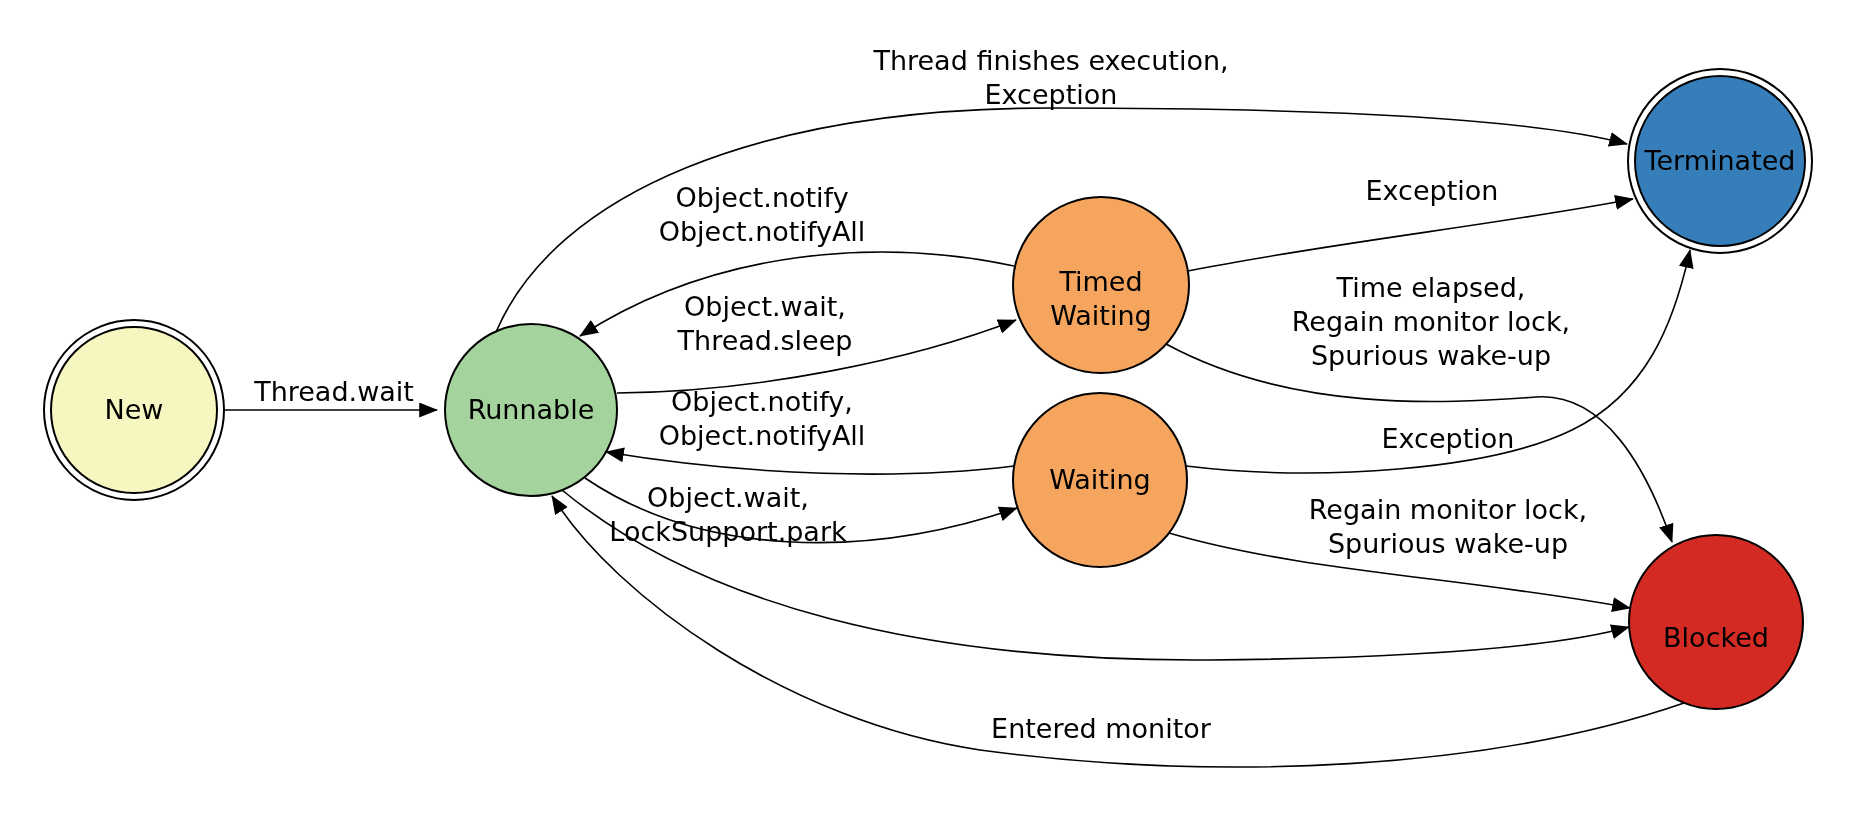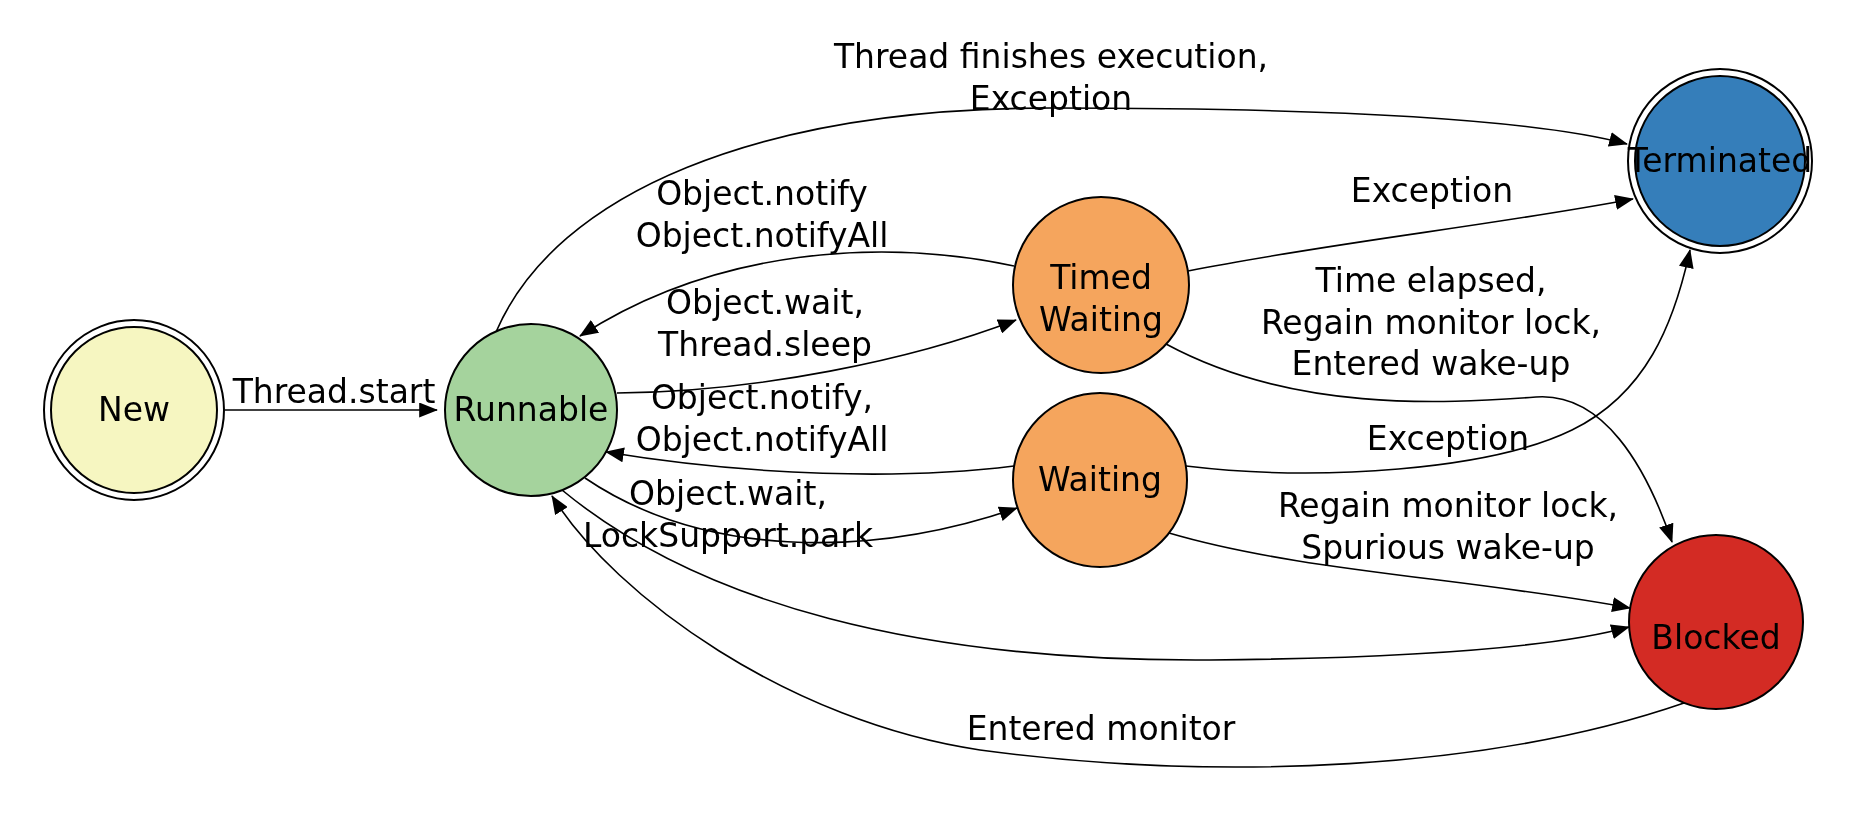--- a/index.html
+++ b/index.html
@@ -17,21 +17,21 @@
     stroke: #000000;
     stroke-width: 1.6;
   }
   .node-circle { stroke: #000000; stroke-width: 2; }
   .ring { fill: #ffffff; stroke: #000000; stroke-width: 2; }
   .lbl {
     position: absolute;
     transform: translate(-50%, -50%);
     text-align: center;
     white-space: pre-line;
-    font-size: 33px;
+    font-size: 27px;
     line-height: 1.26;
     color: #000000;
   }
 </style>
 </head>
 <body>
 
 <div class="canvas">
 
   <svg width="1852" height="816" viewBox="0 0 1852 816">
@@ -70,33 +70,33 @@
   </svg>
 
   <div class="lbl" style="left:134px;  top:410px;">New</div>
   <div class="lbl" style="left:531px;  top:410px;">Runnable</div>
   <div class="lbl" style="left:1101px; top:299px;">Timed
 Waiting</div>
   <div class="lbl" style="left:1100px; top:480px;">Waiting</div>
   <div class="lbl" style="left:1720px; top:161px;">Terminated</div>
   <div class="lbl" style="left:1716px; top:622px;margin-top:16px;">Blocked</div>
 
-  <div class="lbl" style="left:334px;  top:392px;">Thread.start</div>
+  <div class="lbl" style="left:334px;  top:392px;">Thread.wait</div>
   <div class="lbl" style="left:1051px; top:78px;">Thread finishes execution,
 Exception</div>
   <div class="lbl" style="left:762px;  top:215px;">Object.notify
 Object.notifyAll</div>
   <div class="lbl" style="left:765px;  top:324px;">Object.wait,
 Thread.sleep</div>
   <div class="lbl" style="left:762px;  top:419px;">Object.notify,
 Object.notifyAll</div>
   <div class="lbl" style="left:728px;  top:515px;">Object.wait,
 LockSupport.park</div>
   <div class="lbl" style="left:1432px; top:191px;">Exception</div>
   <div class="lbl" style="left:1431px; top:322px;">Time elapsed,
 Regain monitor lock,
-Entered wake-up</div>
+Spurious wake-up</div>
   <div class="lbl" style="left:1448px; top:439px;">Exception</div>
   <div class="lbl" style="left:1448px; top:527px;">Regain monitor lock,
 Spurious wake-up</div>
   <div class="lbl" style="left:1101px; top:729px;">Entered monitor</div>
 
 </div>
 
 </body></html>

